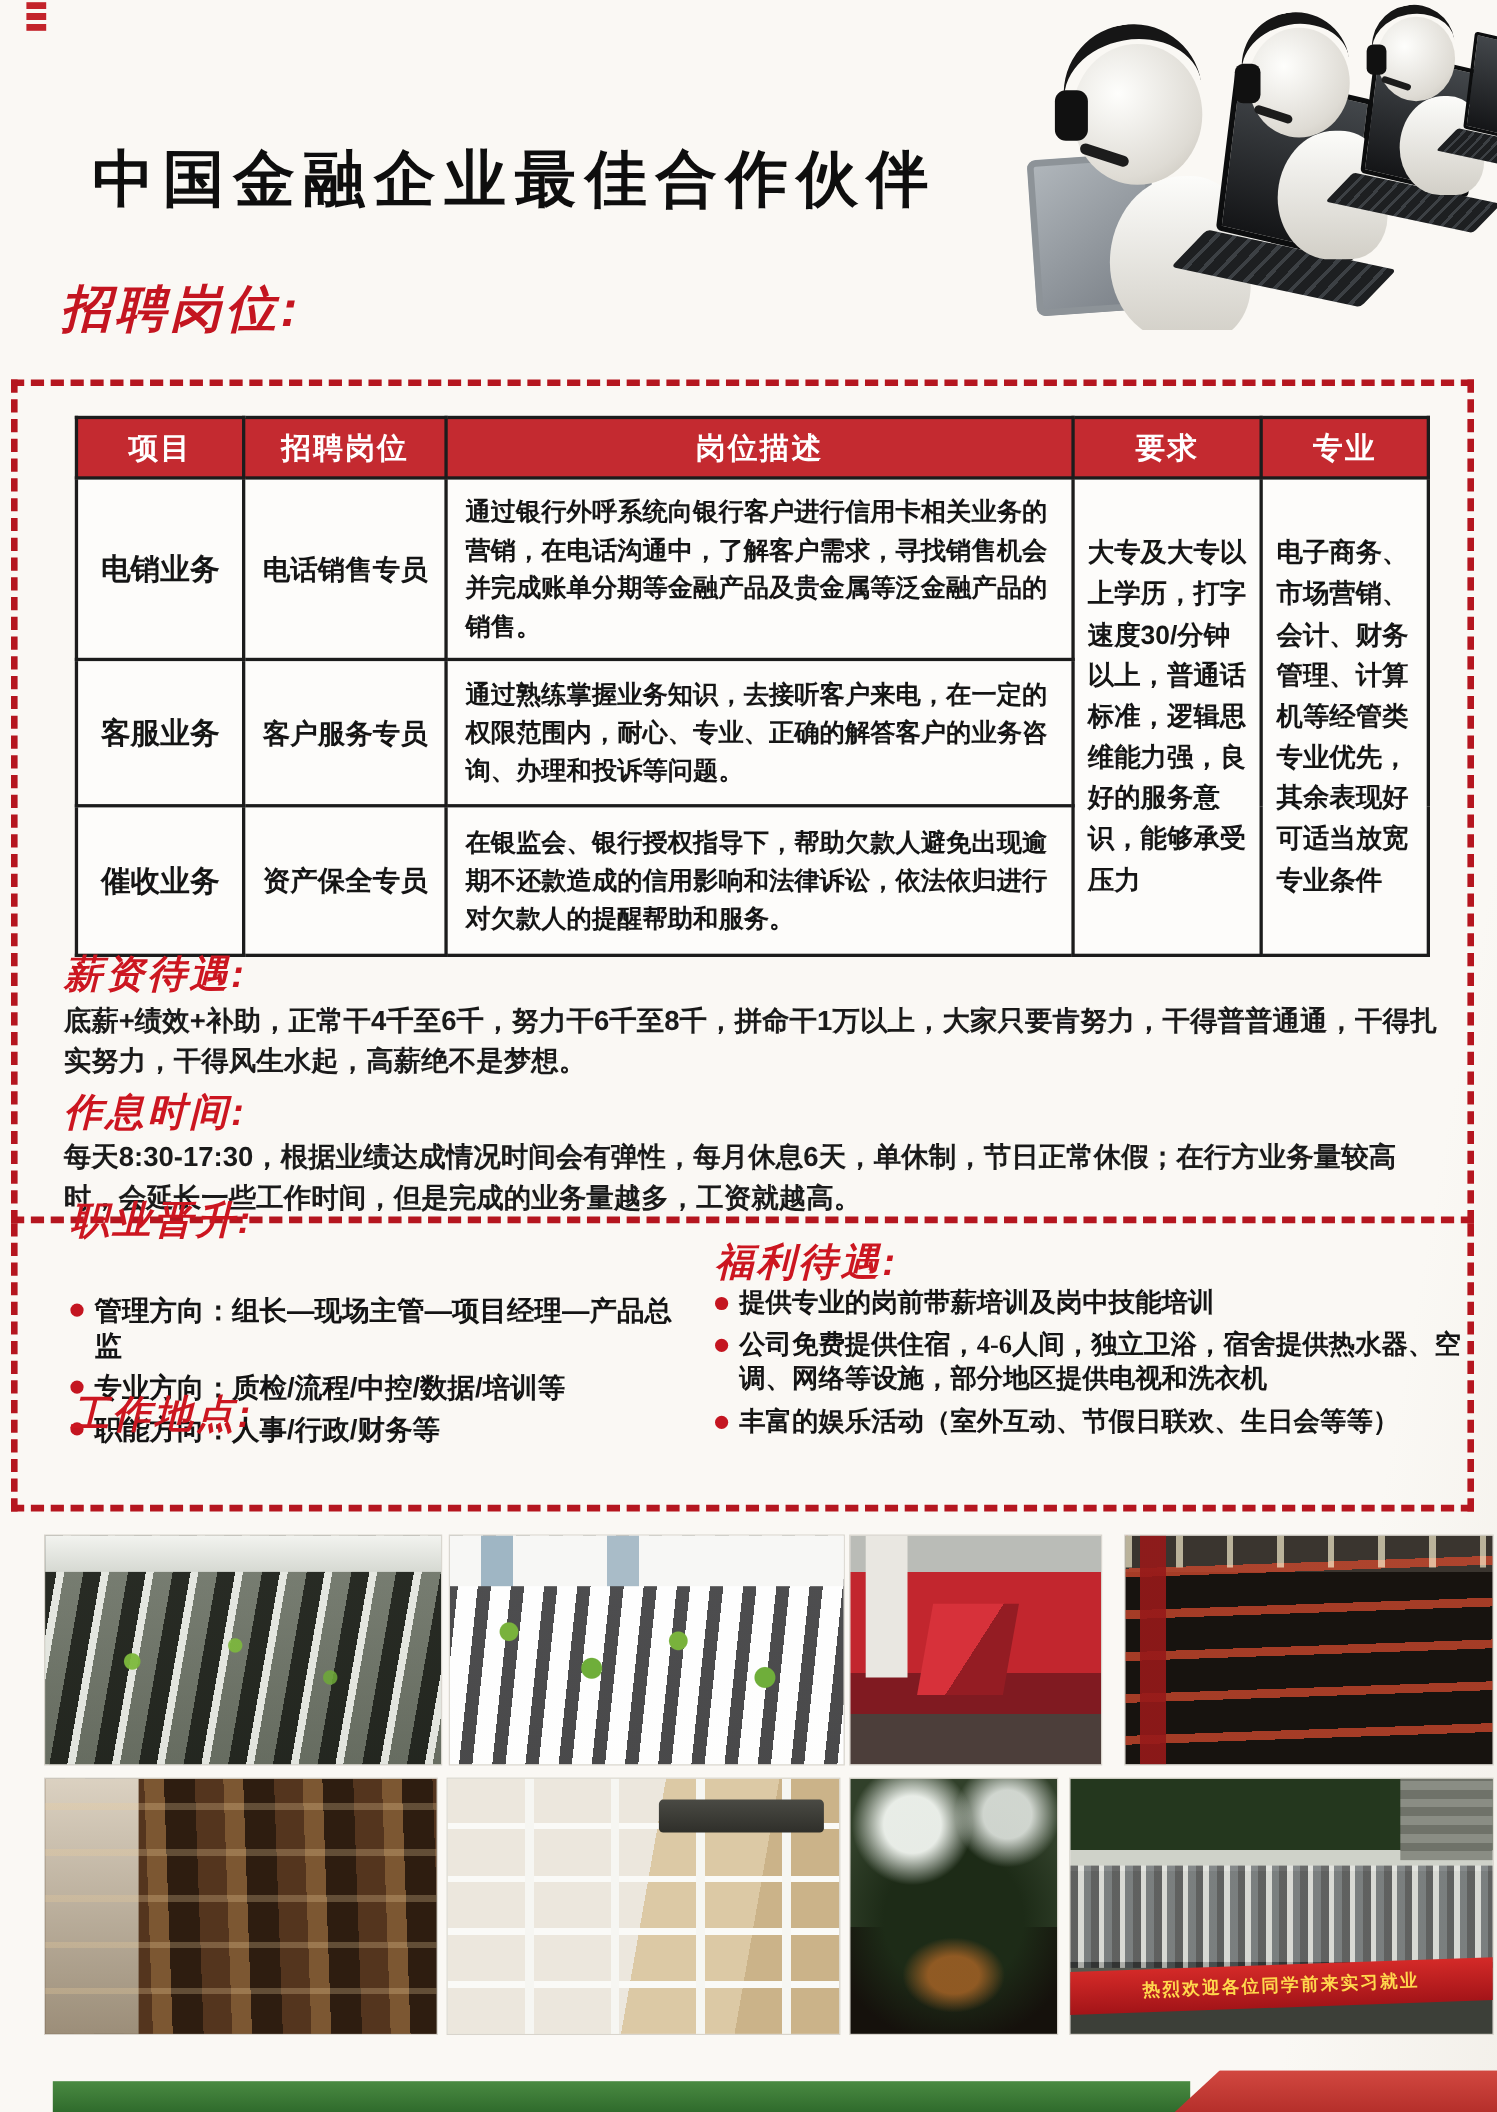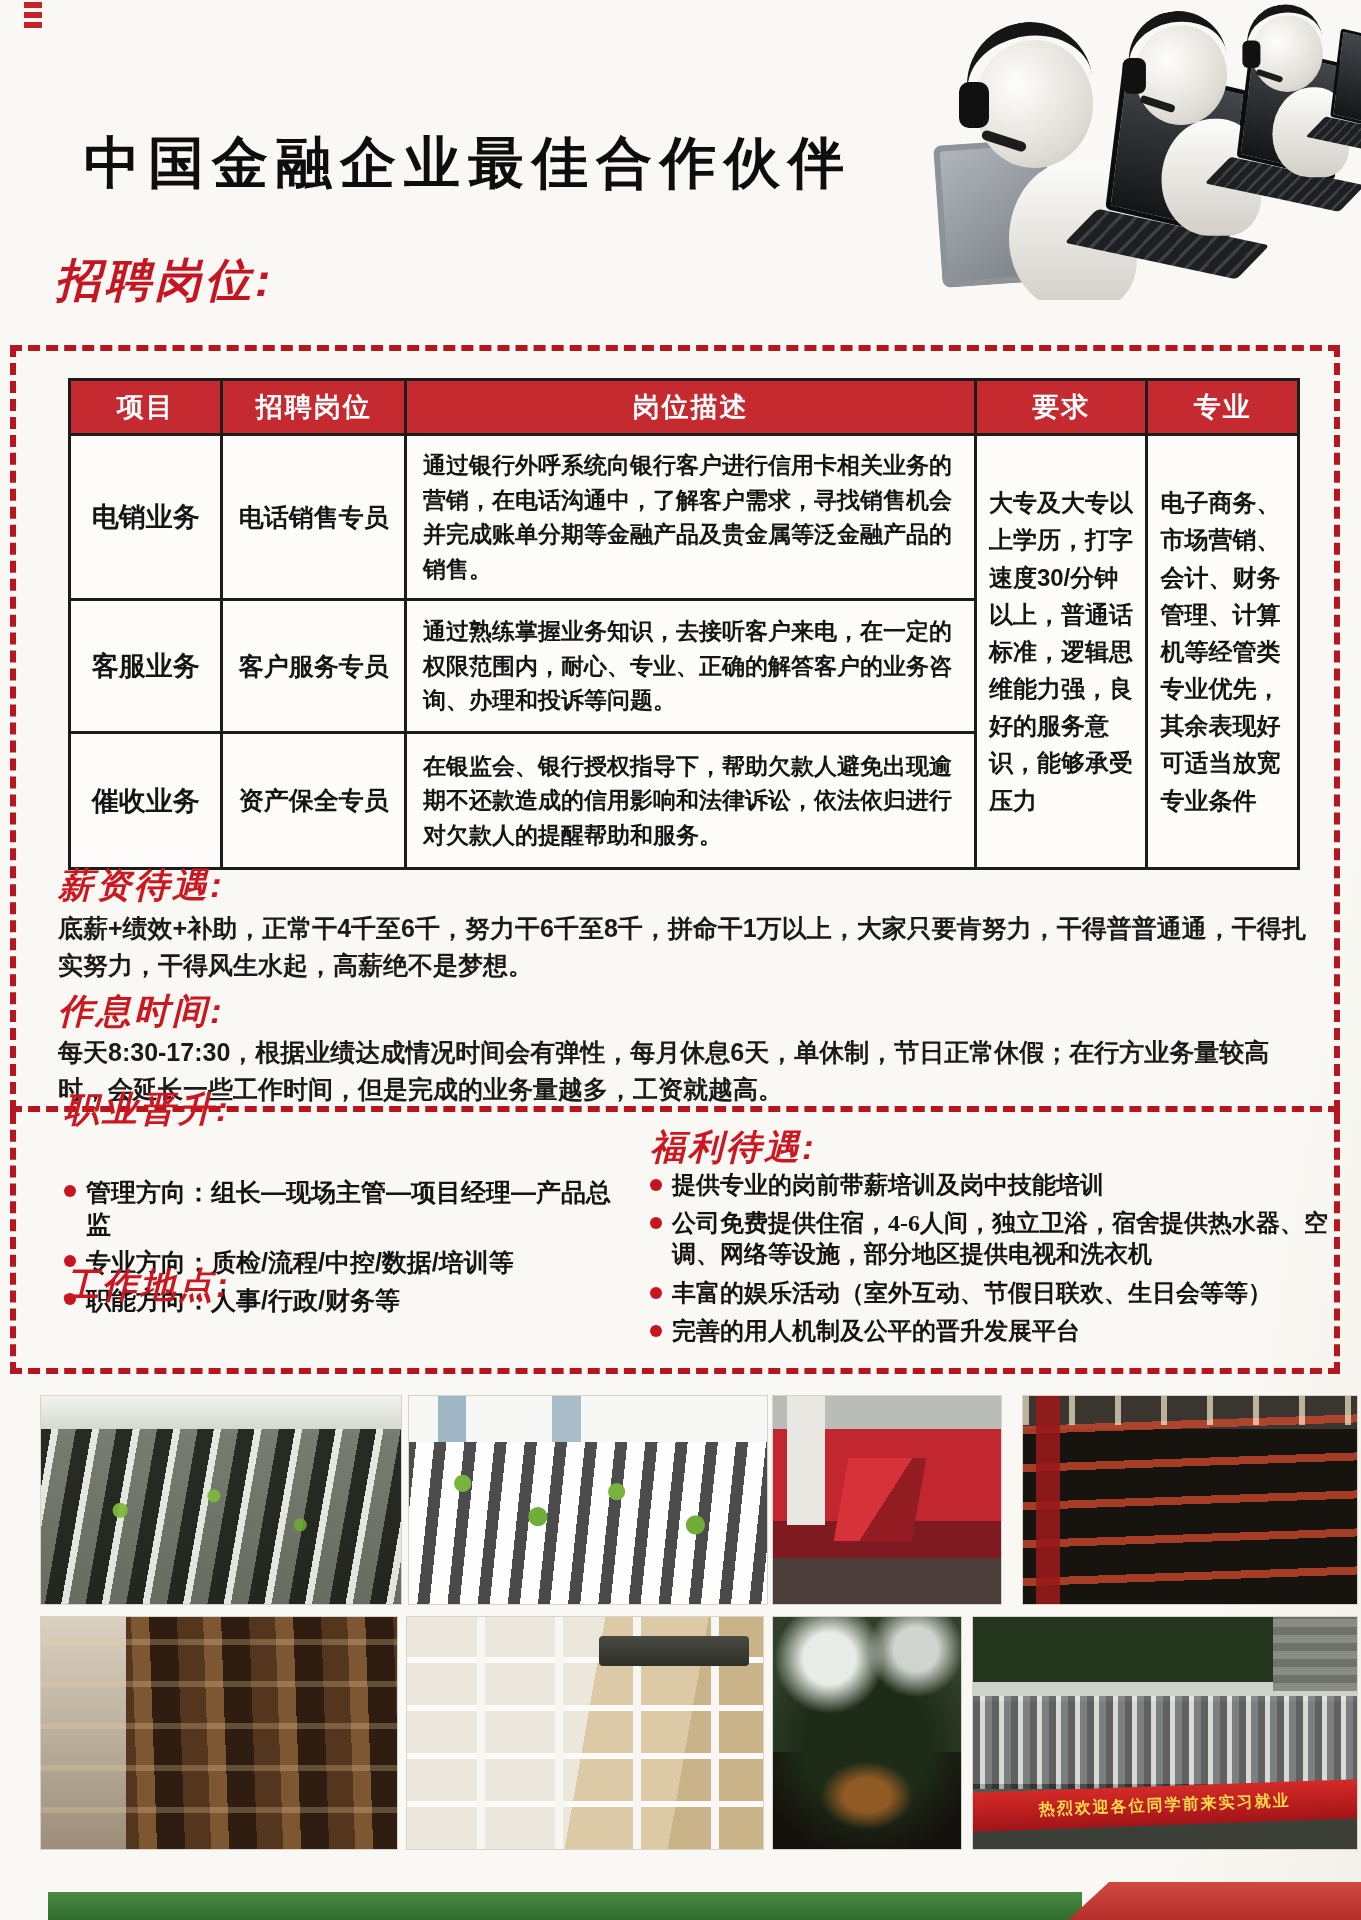--- a/index.html
+++ b/index.html
@@ -253,24 +253,20 @@
         <span>提供专业的岗前带薪培训及岗中技能培训</span>
       </li>
     <li>
         <span class="dot"></span>
         <span>公司免费提供住宿，4-6人间，独立卫浴，宿舍提供热水器、空调、网络等设施，部分地区提供电视和洗衣机</span>
       </li>
     <li>
         <span class="dot"></span>
         <span>丰富的娱乐活动（室外互动、节假日联欢、生日会等等）</span>
       </li>
-    <li>
-        <span class="dot"></span>
-        <span>完善的用人机制及公平的晋升发展平台</span>
-      </li>
   </ul>
 
   <div class="photo ph-office1" style="left:40px;top:1395px;width:360px;height:208px;"></div>
   <div class="photo ph-office2" style="left:408px;top:1395px;width:358px;height:208px;"></div>
   <div class="photo ph-lounge" style="left:772px;top:1395px;width:228px;height:208px;"></div>
   <div class="photo ph-cafeteria" style="left:1022px;top:1395px;width:334px;height:208px;"></div>
 
   <div class="photo ph-dorm1" style="left:40px;top:1616px;width:356px;height:232px;"></div>
   <div class="photo ph-dorm2" style="left:406px;top:1616px;width:356px;height:232px;"></div>
   <div class="photo ph-campus" style="left:772px;top:1616px;width:188px;height:232px;"></div>

